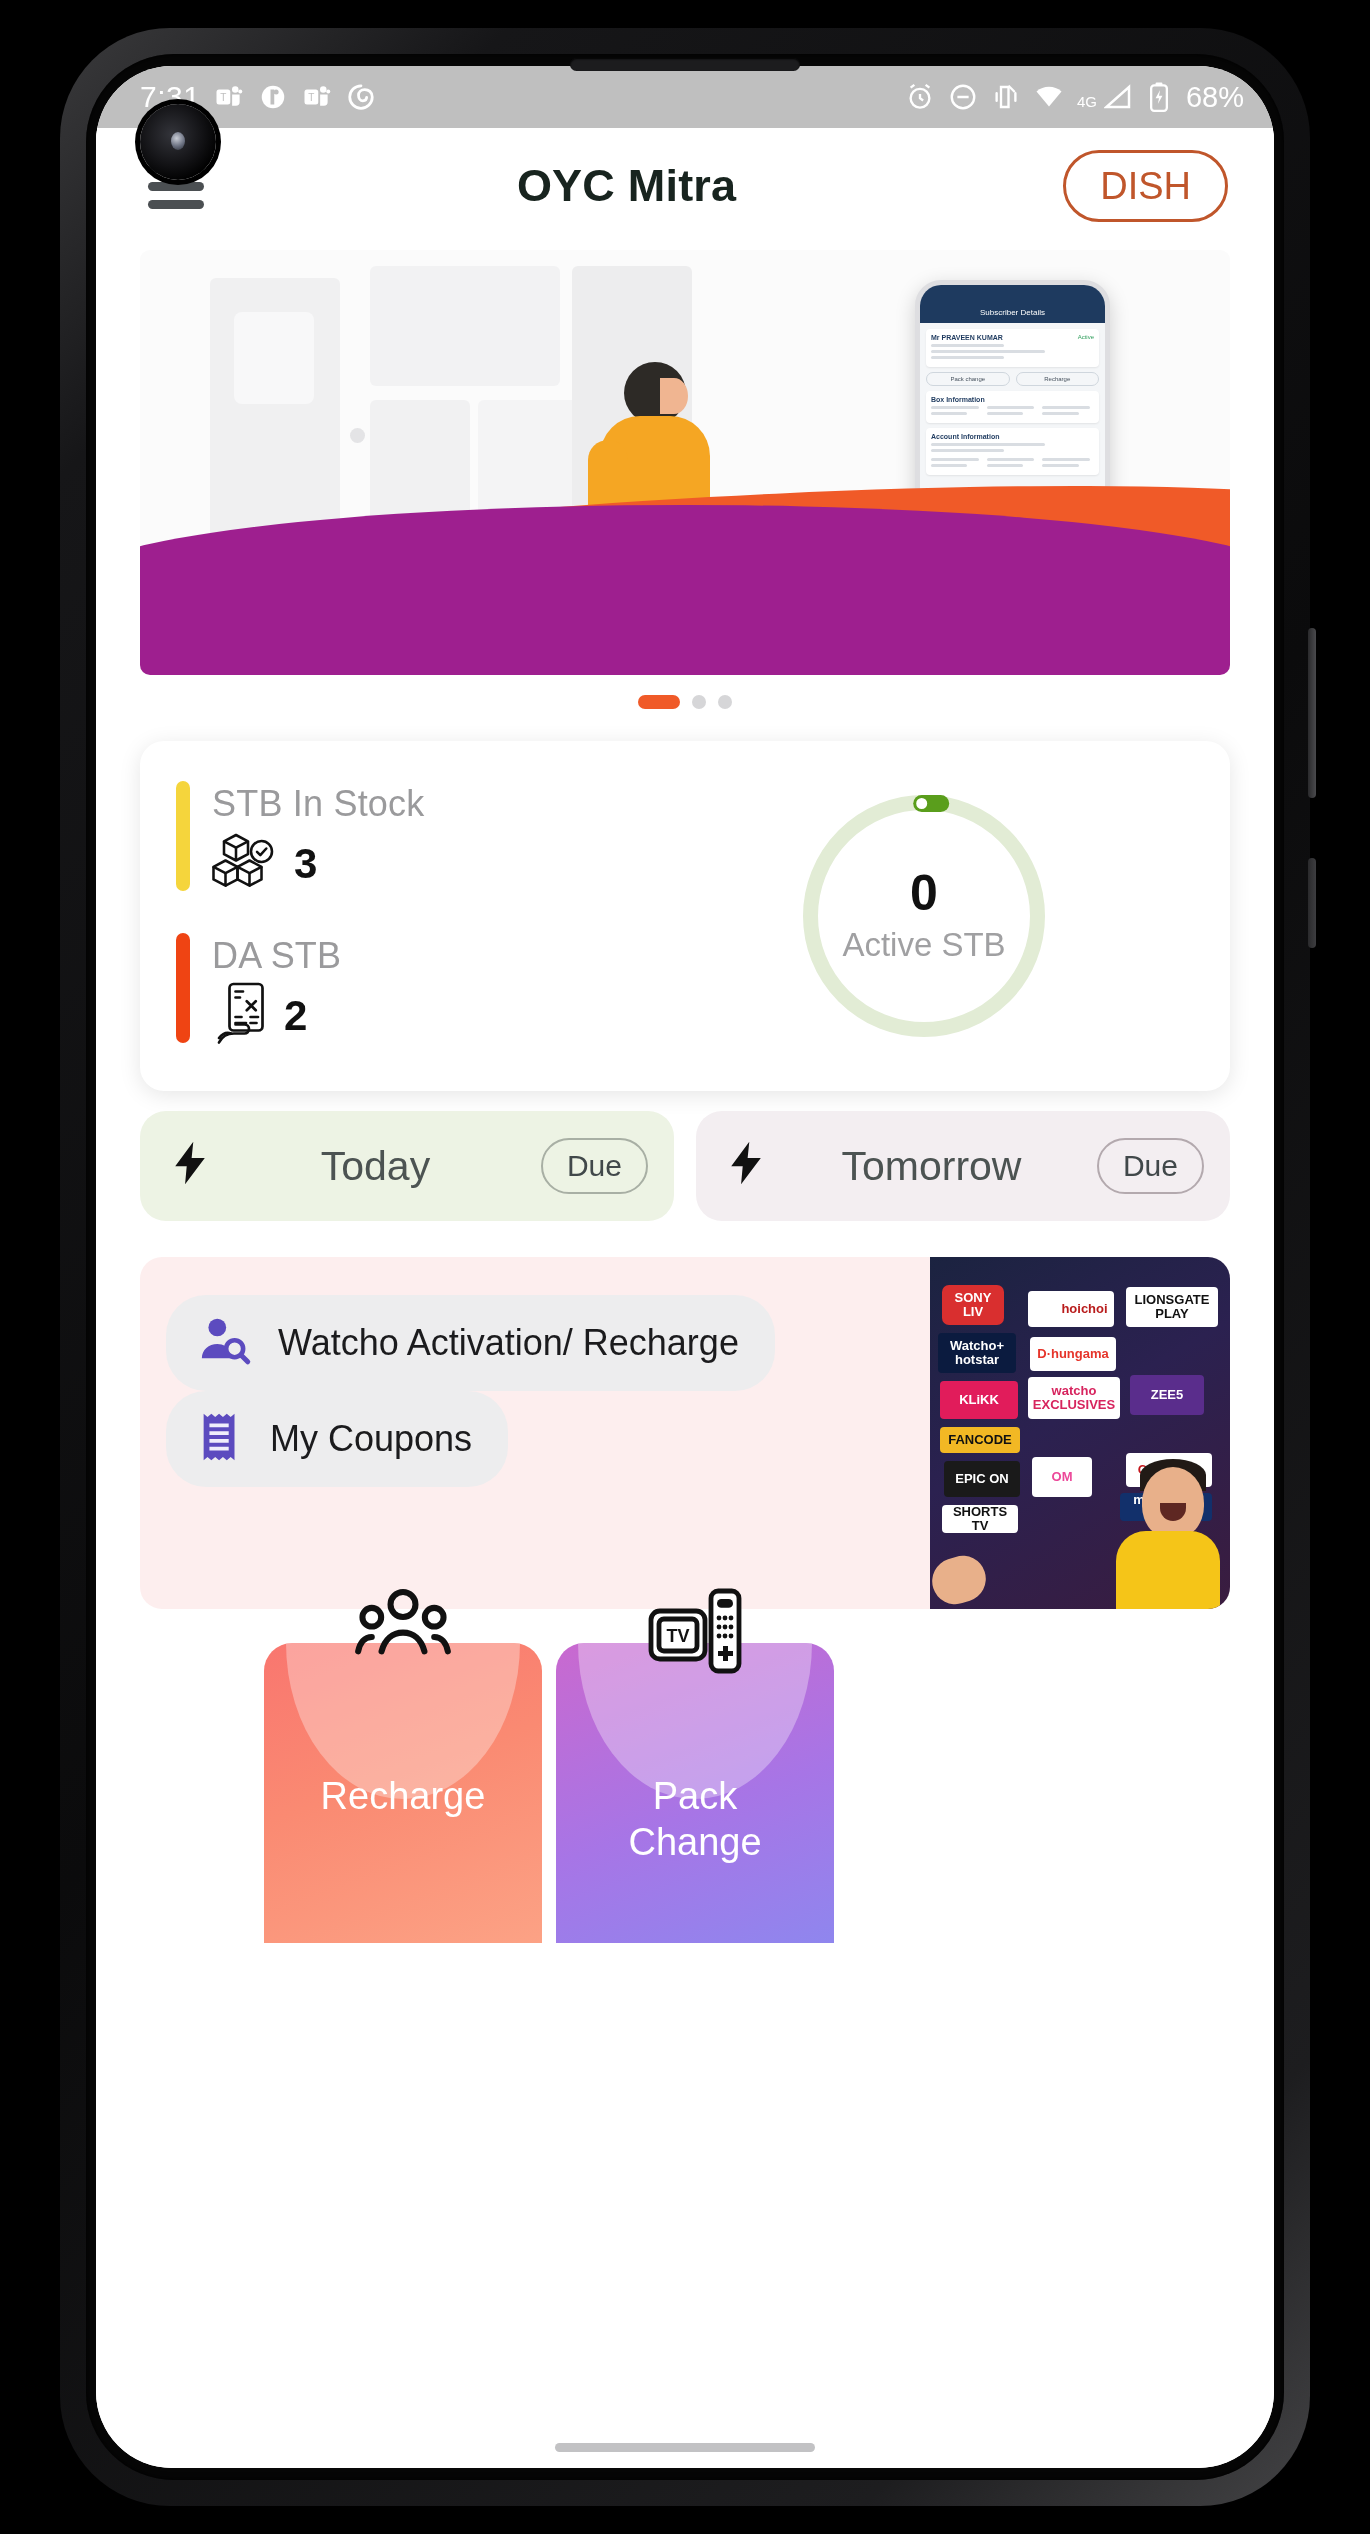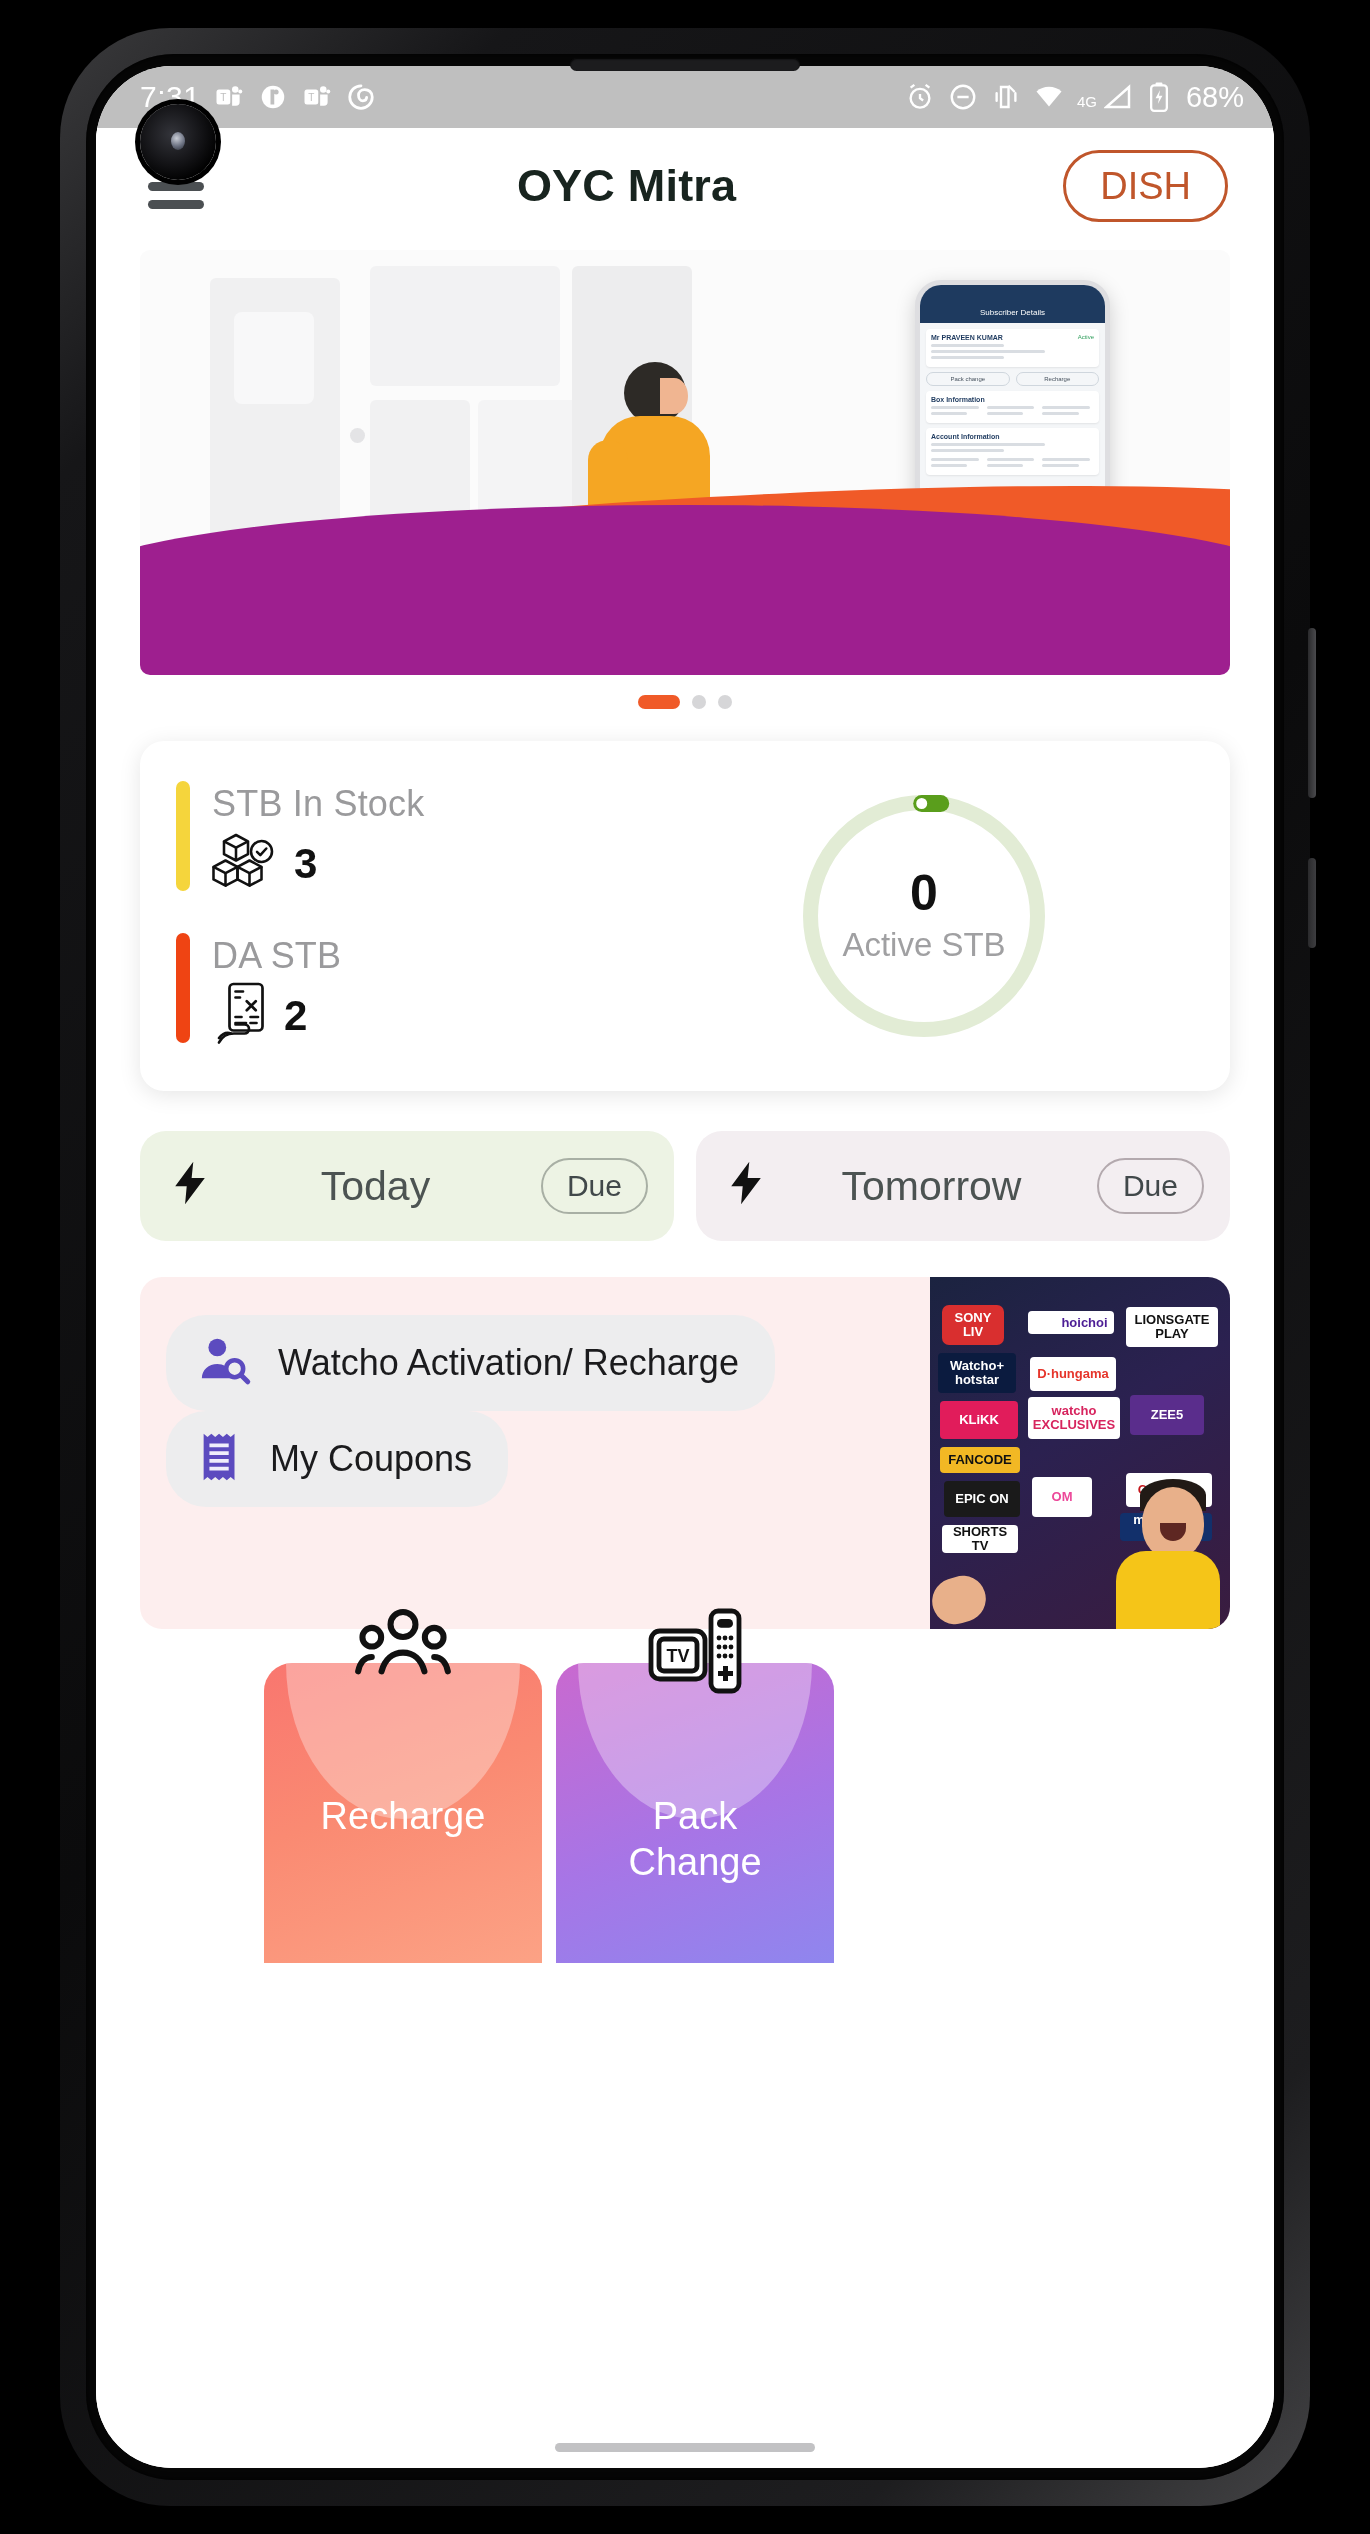--- a/index.html
+++ b/index.html
@@ -245,21 +245,21 @@
   }
   #ring-indicator::before{
     content:""; position:absolute; left:1px; top:1px;
     width:15px; height:15px; border-radius:50%;
     background:#fff; border:2px solid #5a9e1c; box-sizing:border-box;
   }
   #active-stb-value { font-size: 50px; font-weight: bold; color: #111; line-height: 1; }
   #active-stb-label { font-size: 33px; color: #a0a0a2; margin-top: 8px; }
 
   
-  #due-row { display: flex; gap: 22px; margin: 40px 44px 0; }
+  #due-row { display: flex; gap: 22px; margin: 20px 44px 0; }
   .due-pill {
     flex: 1;
     height: 110px;
     border-radius: 26px;
     display: flex; align-items: center;
     padding: 0 26px 0 30px;
     gap: 18px;
   }
   #due-pill-today { background: #edf3e4; }
   #due-pill-tomorrow { background: #f3eef1; }
@@ -664,21 +664,21 @@
               </svg>
             </span>
             <span class="watcho-pill-label">My Coupons</span>
           </div>
 
         </div>
 
         <div id="watcho-promo">
           <div id="promo-tiles-container">
               <div class="promo-tile" style="left: 12px; top: 28px; width: 62px; height: 40px; background: rgb(217, 47, 47); color: rgb(255, 255, 255); border-radius: 7px;">SONY LIV</div>
-              <div class="promo-tile" style="left: 98px; top: 34px; width: 86px; height: 23px; background: rgb(255, 255, 255); color: #4c1d95; padding-left: 29px;">hoichoi</div>
+              <div class="promo-tile" style="left: 98px; top: 34px; width: 86px; height: 36px; background: rgb(255, 255, 255); color: #b91c1c; padding-left: 29px;">hoichoi</div>
               <div class="promo-tile" style="left: 196px; top: 30px; width: 92px; height: 40px; background: rgb(255, 255, 255); color: rgb(17, 17, 17);">LIONSGATE PLAY</div>
               <div class="promo-tile" style="left: 8px; top: 76px; width: 78px; height: 40px; background: rgb(11, 27, 63); color: rgb(255, 255, 255);">Watcho+ hotstar</div>
               <div class="promo-tile" style="left: 100px; top: 80px; width: 86px; height: 34px; background: rgb(255, 255, 255); color: rgb(230, 53, 43);">D·hungama</div>
               <div class="promo-tile" style="left: 10px; top: 124px; width: 78px; height: 38px; background: rgb(225, 28, 91); color: rgb(255, 255, 255);">KLiKK</div>
               <div class="promo-tile" style="left: 98px; top: 120px; width: 92px; height: 42px; background: rgb(255, 255, 255); color: rgb(215, 36, 94);">watcho EXCLUSIVES</div>
               <div class="promo-tile" style="left: 200px; top: 118px; width: 74px; height: 40px; background: rgb(90, 45, 140); color: rgb(255, 255, 255);">ZEE5</div>
               <div class="promo-tile" style="left: 10px; top: 170px; width: 80px; height: 26px; background: rgb(242, 184, 36); color: rgb(17, 17, 17);">FANCODE</div>
               <div class="promo-tile" style="left: 14px; top: 204px; width: 76px; height: 36px; background: rgb(26, 26, 26); color: rgb(255, 255, 255);">EPIC ON</div>
               <div class="promo-tile" style="left: 102px; top: 200px; width: 60px; height: 40px; background: rgb(255, 255, 255); color: #ec4899;">OM</div>
               <div class="promo-tile" style="left: 196px; top: 196px; width: 86px; height: 34px; background: rgb(255, 255, 255); color: rgb(196, 22, 28);">CHAUPAL</div>

